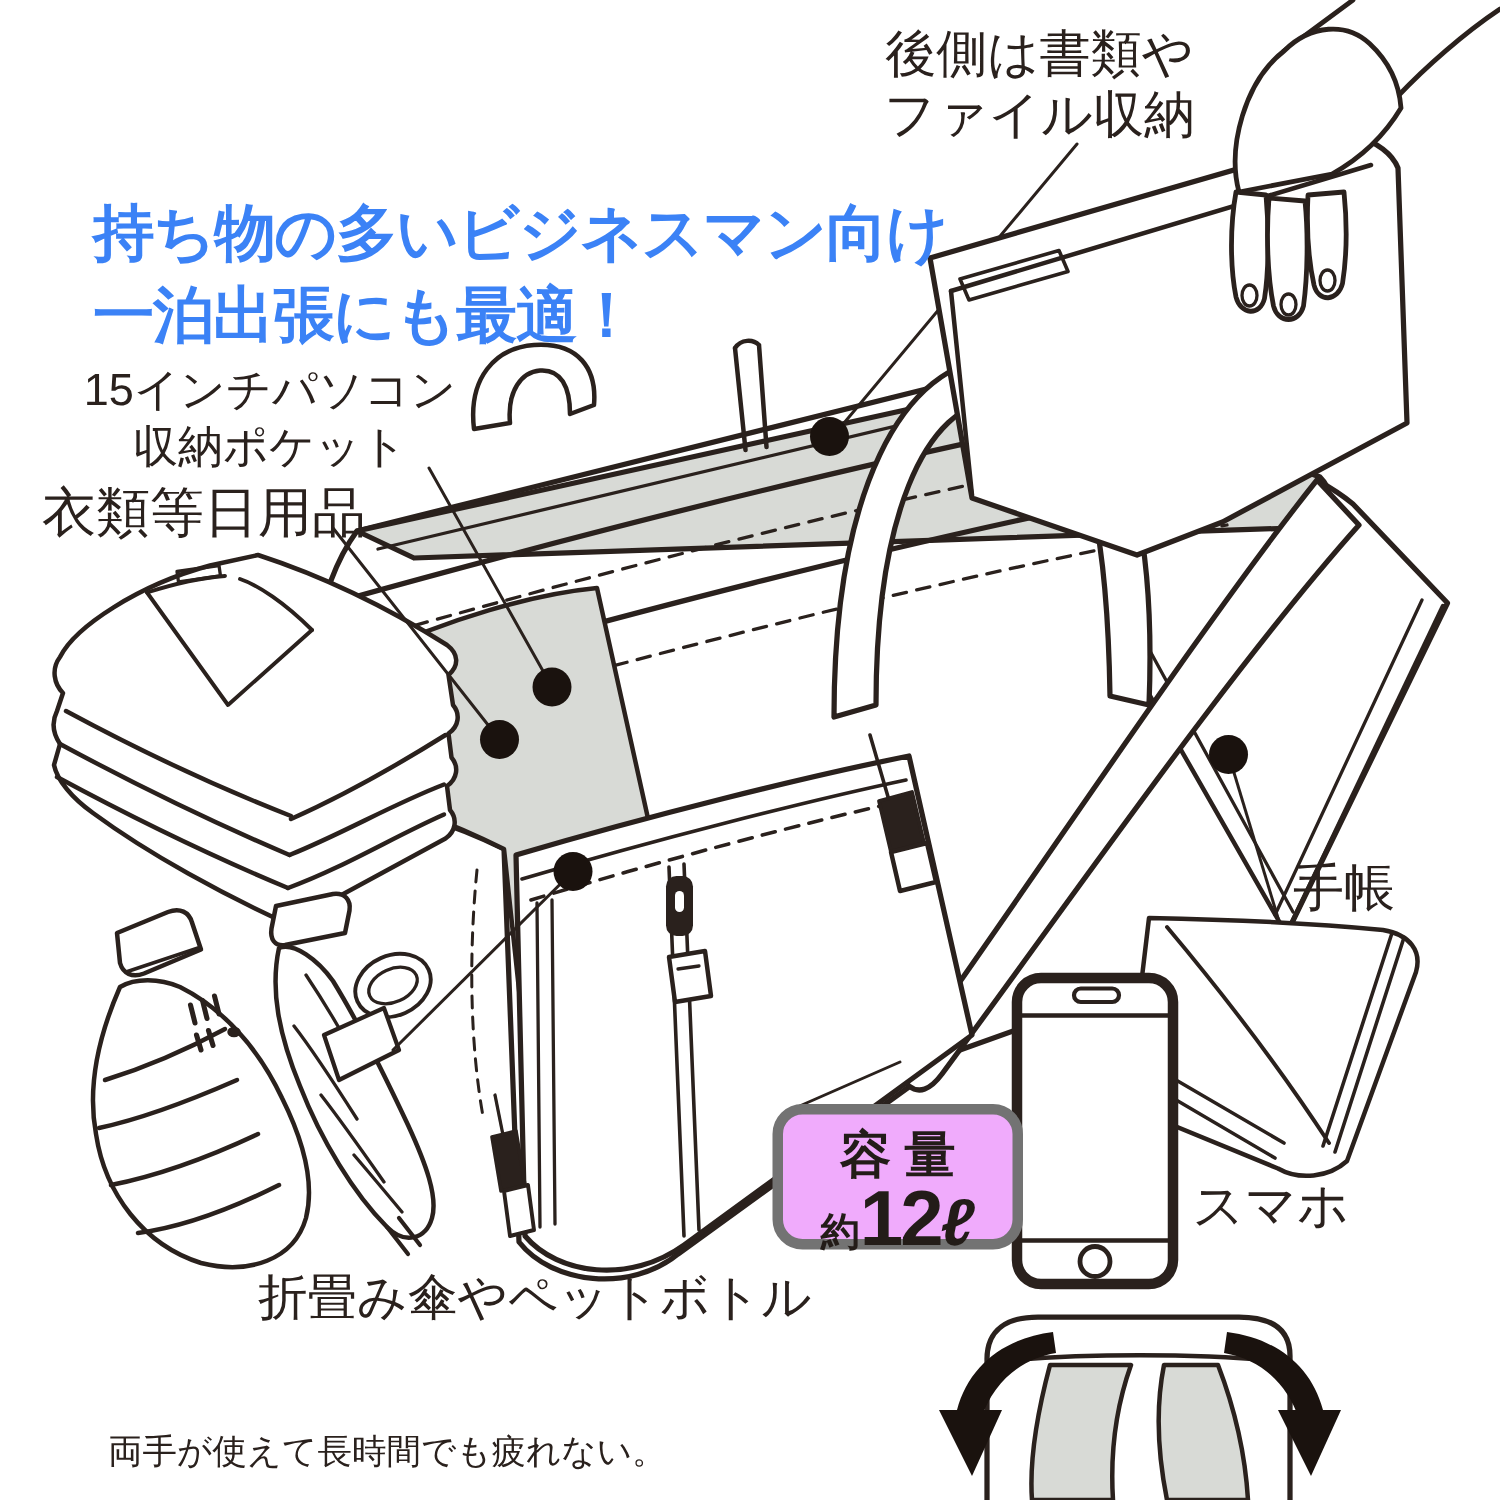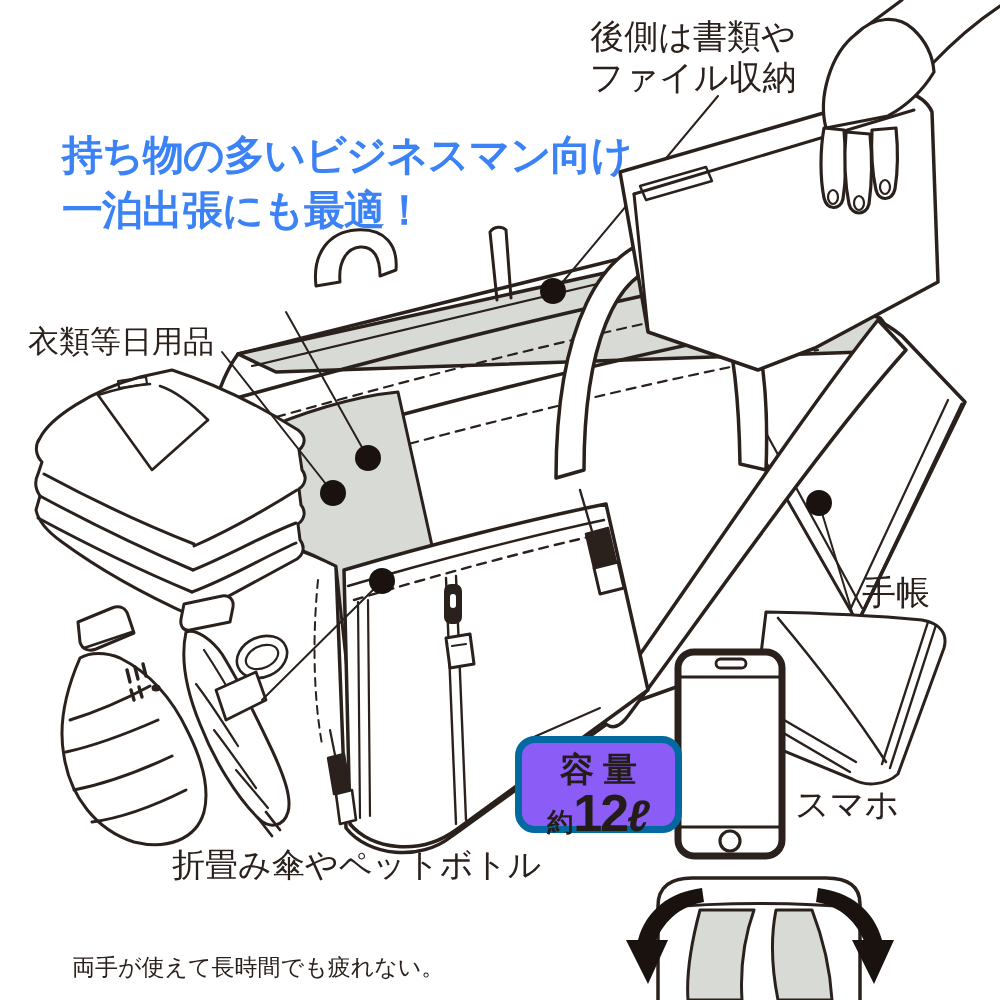--- a/index.html
+++ b/index.html
@@ -9,21 +9,21 @@
   .txt{position:absolute;white-space:nowrap;}
   .badge-main{position:absolute;left:85px;top:14px;width:316px;height:94px;
 rect    background:#251c18;border-radius:17px;display:flex;flex-direction:column;
     align-items:center;justify-content:center;text-align:center;}
   .badge-main .bl{color:#fff;font-weight:bold;font-size:35px;line-height:44px;letter-spacing:1px;}
   .headline{position:absolute;left:62px;top:128px;font-weight:bold;font-size:41px;
     line-height:55px;letter-spacing:-1px;color:#3b82f6;}
   .lbl{font-size:33px;line-height:40px;color:#2a211d;}
   .lbl-c{text-align:center;}
   .cap-badge{position:absolute;left:515px;top:736px;width:167px;height:97px;box-sizing:border-box;
-    background:#8b5cf6;border:7px solid #0369a1;border-radius:20px;text-align:center;color:#231c18;}
+    background:#f0abfc;border:7px solid #737373;border-radius:20px;text-align:center;color:#231c18;}
   .cap-title{font-size:34px;font-weight:bold;letter-spacing:9px;margin-top:4px;margin-left:9px;}
   .cap-line2{display:flex;align-items:baseline;justify-content:center;margin-top:-6px;}
   .cap-approx{font-size:26px;font-weight:bold;}
   .cap-num{font-size:52px;font-weight:800;letter-spacing:-2px;line-height:52px;}
   .cap-unit{font-size:44px;font-weight:bold;font-style:italic;}
   .foot-title{position:absolute;left:72px;top:896px;font-size:39px;font-weight:bold;color:#251f1c;}
   .foot-desc{position:absolute;left:72px;top:952px;font-size:23px;color:#2a211d;}
 </style>
 </head>
 <body>
@@ -191,22 +191,26 @@
   <div class="headline">
     <div>持ち物の多いビジネスマン向け</div>
     <div>一泊出張にも最適！</div>
   </div>
 
   <div class="txt lbl lbl-c" style="left:582px;top:16px;width:222px;font-size:34px;line-height:41px;">
     <div>後側は書類や</div>
     <div>ファイル収納</div>
   </div>
 
-
-  <div class="txt lbl" style="left:28px;top:322px;font-size:31px;">衣類等日用品</div>
+  <div class="txt lbl lbl-c" style="left:45px;top:242px;width:270px;font-size:30px;line-height:38px;">
+    <div>15インチパソコン</div>
+    <div>収納ポケット</div>
+  </div>
+
+  <div class="txt lbl" style="left:28px;top:322px;font-size:36px;">衣類等日用品</div>
 
   <div class="txt lbl" style="left:862px;top:572px;font-size:34px;">手帳</div>
 
   <div class="txt lbl" style="left:172px;top:845px;font-size:33px;">折畳み傘やペットボトル</div>
 
   <div class="txt lbl" style="left:795px;top:784px;font-size:34px;">スマホ</div>
 
   <div class="cap-badge">
     <div class="cap-title">容量</div>
     <div class="cap-line2">

